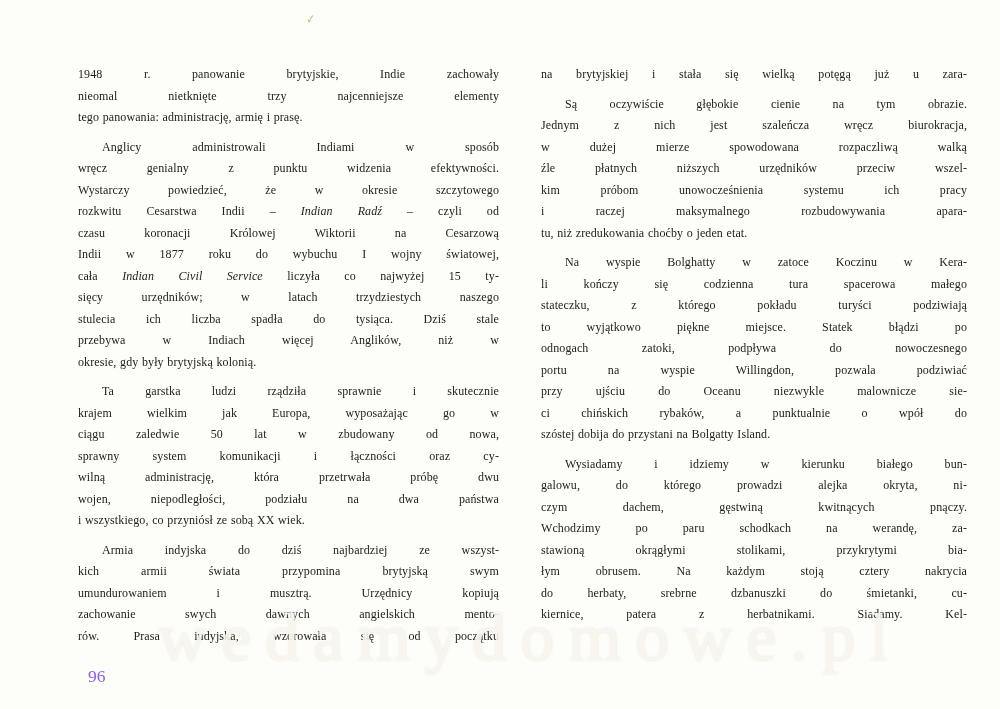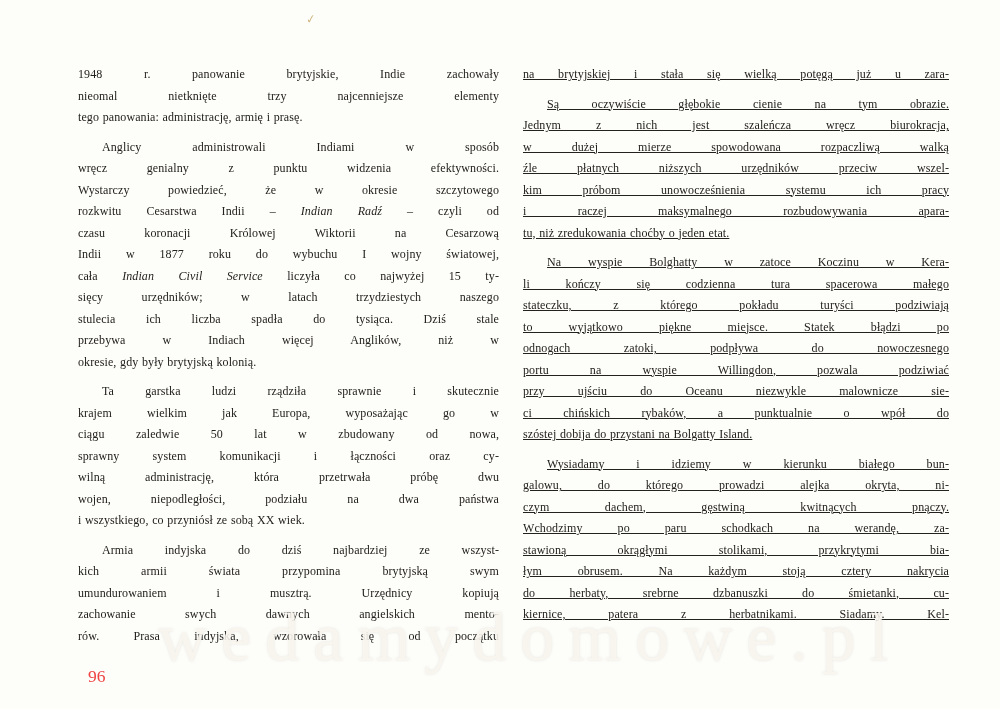--- a/index.html
+++ b/index.html
@@ -16,39 +16,39 @@
     height: 709px;
     background: #fdfdfa;
     font-family: "Liberation Serif", serif;
     color: #24221f;
   }
   .col {
     position: absolute;
     top: 64px;
   }
   .col-left  { left: 78px;  width: 421px; }
-  .col-right { left: 523px; width: 426px; text-decoration: underline; }
+  .col-right { left: 541px; width: 426px; }
   .paragraph { margin: 0; }
   .paragraph + .paragraph { margin-top: 8px; }
   .paragraph.indent .line:first-child { text-indent: 24px; }
   .line {
     font-size: 12px;
     line-height: 21.5px;
     text-align: justify;
     text-align-last: justify;
     letter-spacing: 0.1px;
     word-spacing: 0.5px;
   }
   .line.last { text-align-last: left; }
   .page-number {
     position: absolute;
     left: 88px;
     top: 666px;
     font-size: 17.5px;
-    color: #ef4444;
+    color: #8b5cf6;
     font-family: "Liberation Serif", serif;
   }
   .watermark {
     position: absolute;
     left: 158px;
     top: 598px;
     font-family: "Liberation Serif", serif;
     font-size: 68px;
     letter-spacing: 14px;
     color: rgba(249, 247, 240, 0.85);

